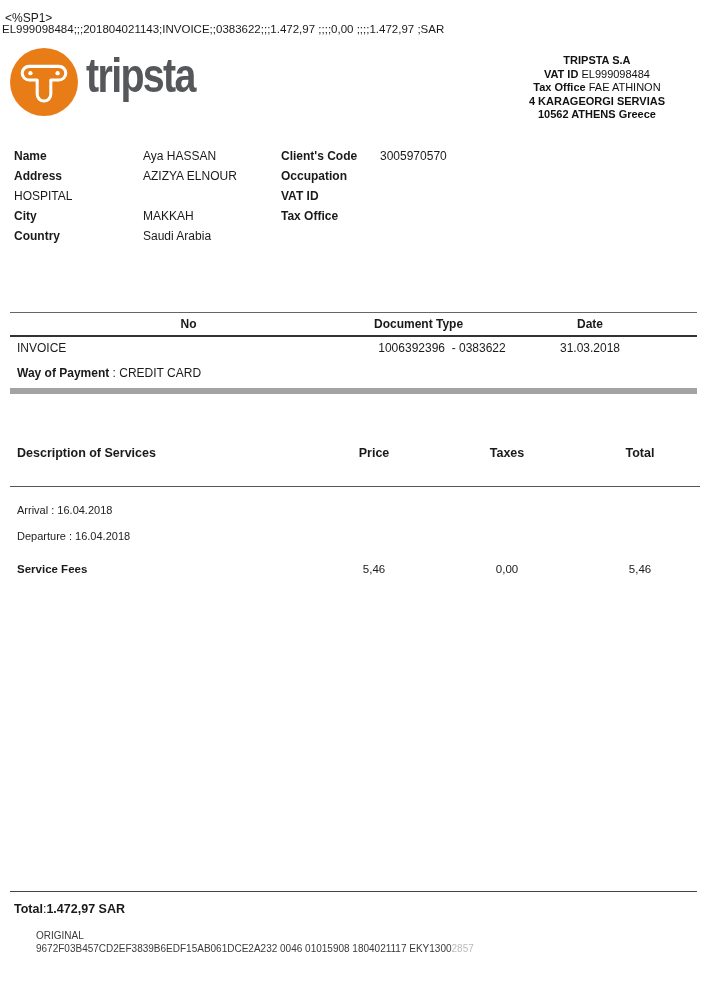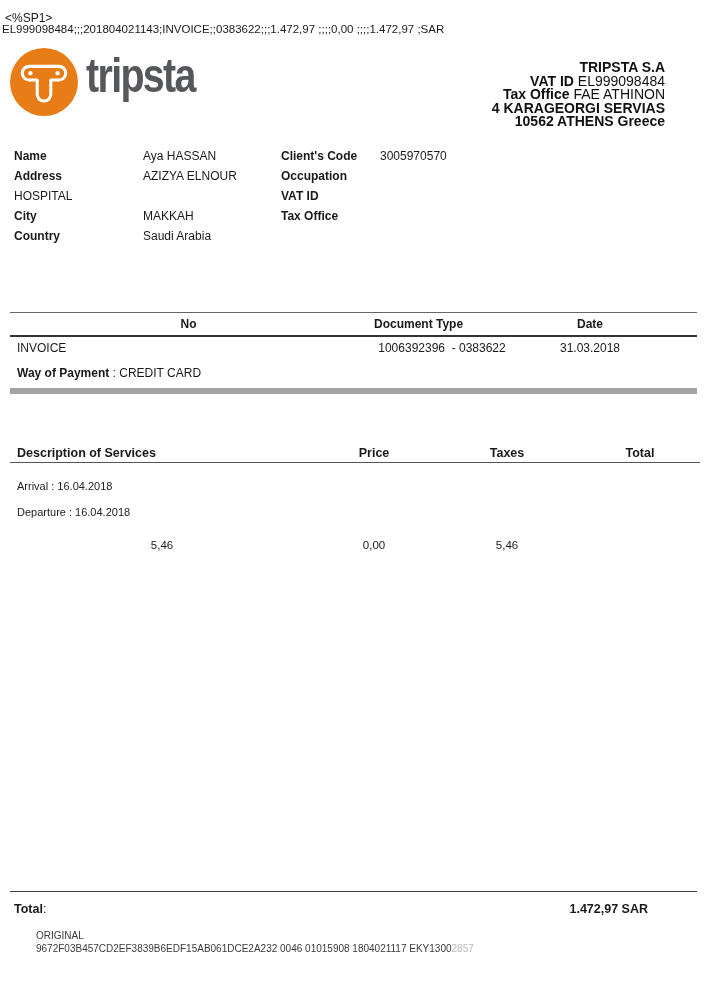--- a/index.html
+++ b/index.html
@@ -20,22 +20,22 @@
   
   .header-row { position:absolute; left:10px; right:10px; top:48px; height:75px; }
   .logo { display:flex; align-items:flex-start; }
   .logo-mark { width:68px; height:68px; flex:0 0 auto; }
   .logo-word {
     font-size:48px; font-weight:bold; color:#56575b;
     letter-spacing:-2px; margin-left:8px; margin-top:4px;
     transform:scaleX(0.82); transform-origin:left top; line-height:1;
   }
   .company {
-    position:absolute; right:32px; top:13px; text-align:right;
-    font-size:14px; line-height:13.6px; color:#111;
+    position:absolute; right:32px; top:6px; text-align:center;
+    font-size:11px; line-height:13.6px; color:#111;
   }
 
   
   .client-section { position:absolute; left:10px; width:687px; top:145px; }
   .client-title {
     font-size:14px; font-weight:bold; padding-left:4px; padding-bottom:3px;
     border-bottom:2px solid #2b2b2b; line-height:18px;
   }
   .client-grid {
     display:grid; grid-template-columns:133px 138px 99px auto;
@@ -58,31 +58,31 @@
     position:absolute; left:10px; width:687px; top:366px;
     padding:0 0 7px 7px; border-bottom:6px solid #a3a3a3;
     font-size:12px; line-height:15px;
   }
 
   
   .services-section { position:absolute; left:10px; width:690px; top:444px; }
   .svc-grid { display:grid; grid-template-columns:1fr 120px 146px 120px; }
   .svc-grid .desc { padding-left:7px; text-align:left; }
   .svc-grid .num { text-align:center; }
-  .svc-head { border-bottom:1.5px solid #555; padding-bottom:0; }
+  .svc-head { border-bottom:1.5px solid #555; padding-bottom:24px; }
   .svc-head .cell { font-weight:bold; font-size:12.5px; line-height:18px; }
   .svc-line { font-size:11px; color:#222; padding-left:7px; }
   .svc-arrival { margin-top:17px; }
   .svc-departure { margin-top:14px; }
   .svc-fees { margin-top:21px; font-size:11.5px; }
   .svc-fees .desc { font-weight:bold; }
 
   
   .total-section { position:absolute; left:10px; width:687px; top:891px; border-top:1px solid #444; }
-  .total-row { display:flex; justify-content:space-between; padding-top:10px; font-size:12.5px; }
+  .total-row { display:flex; justify-content:flex-start; padding-top:10px; font-size:12.5px; }
   .total-label { padding-left:4px; }
   .total-label .colon { font-weight:normal; }
   .total-value { font-weight:bold; padding-right:49px; }
 
   
   .footer { position:absolute; left:36px; top:929px; font-size:10px; line-height:13px; color:#3a3a3a; }
   .hash-light { color:#bbbbbb; }
 </style>
 </head>
 <body>
@@ -169,20 +169,21 @@
 <div class="services-section">
   <div class="svc-grid svc-head">
     <div class="cell desc">Description of Services</div>
     <div class="cell num">Price</div>
     <div class="cell num">Taxes</div>
     <div class="cell num">Total</div>
   </div>
   <div class="svc-line svc-arrival">Arrival : 16.04.2018</div>
   <div class="svc-line svc-departure">Departure : 16.04.2018</div>
   <div class="svc-grid svc-fees">
+    <div class="cell desc">Service Fees</div>
     <div class="cell num">5,46</div>
     <div class="cell num">0,00</div>
     <div class="cell num">5,46</div>
   </div>
 </div>
 
 <div class="total-section">
   <div class="total-row">
     <div class="total-label"><span class="b">Total</span><span class="colon">:</span></div>
     <div class="total-value">1.472,97 SAR</div>

